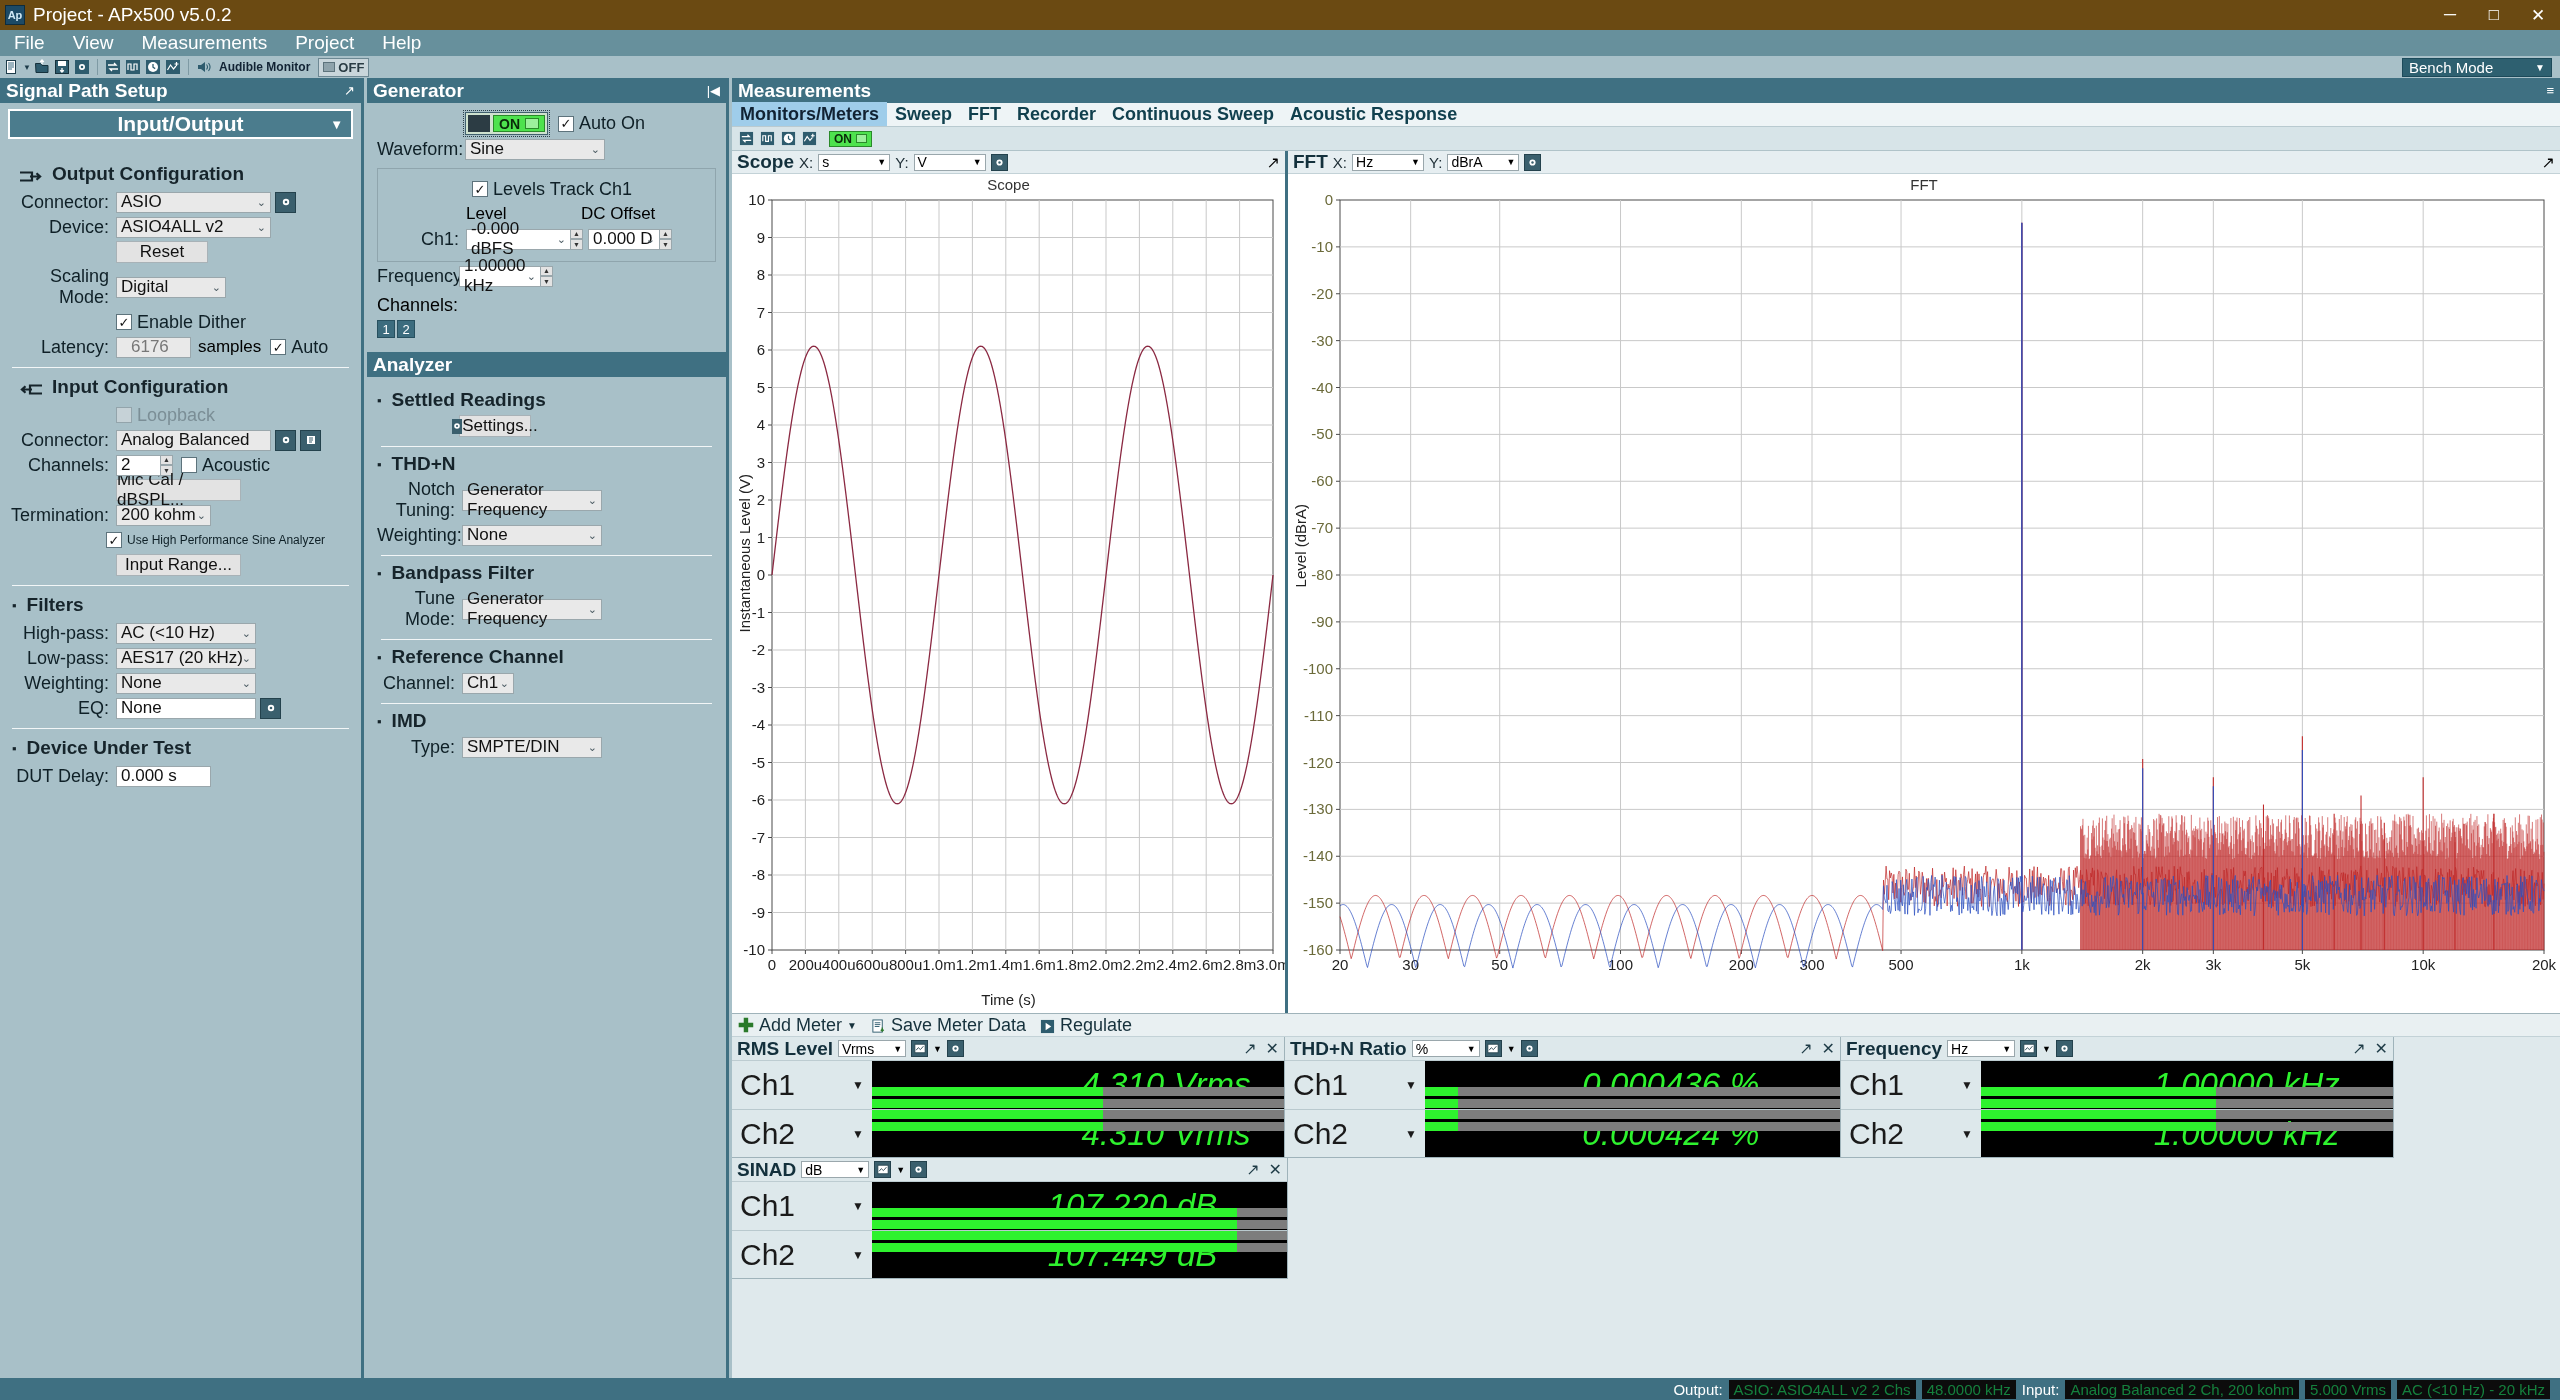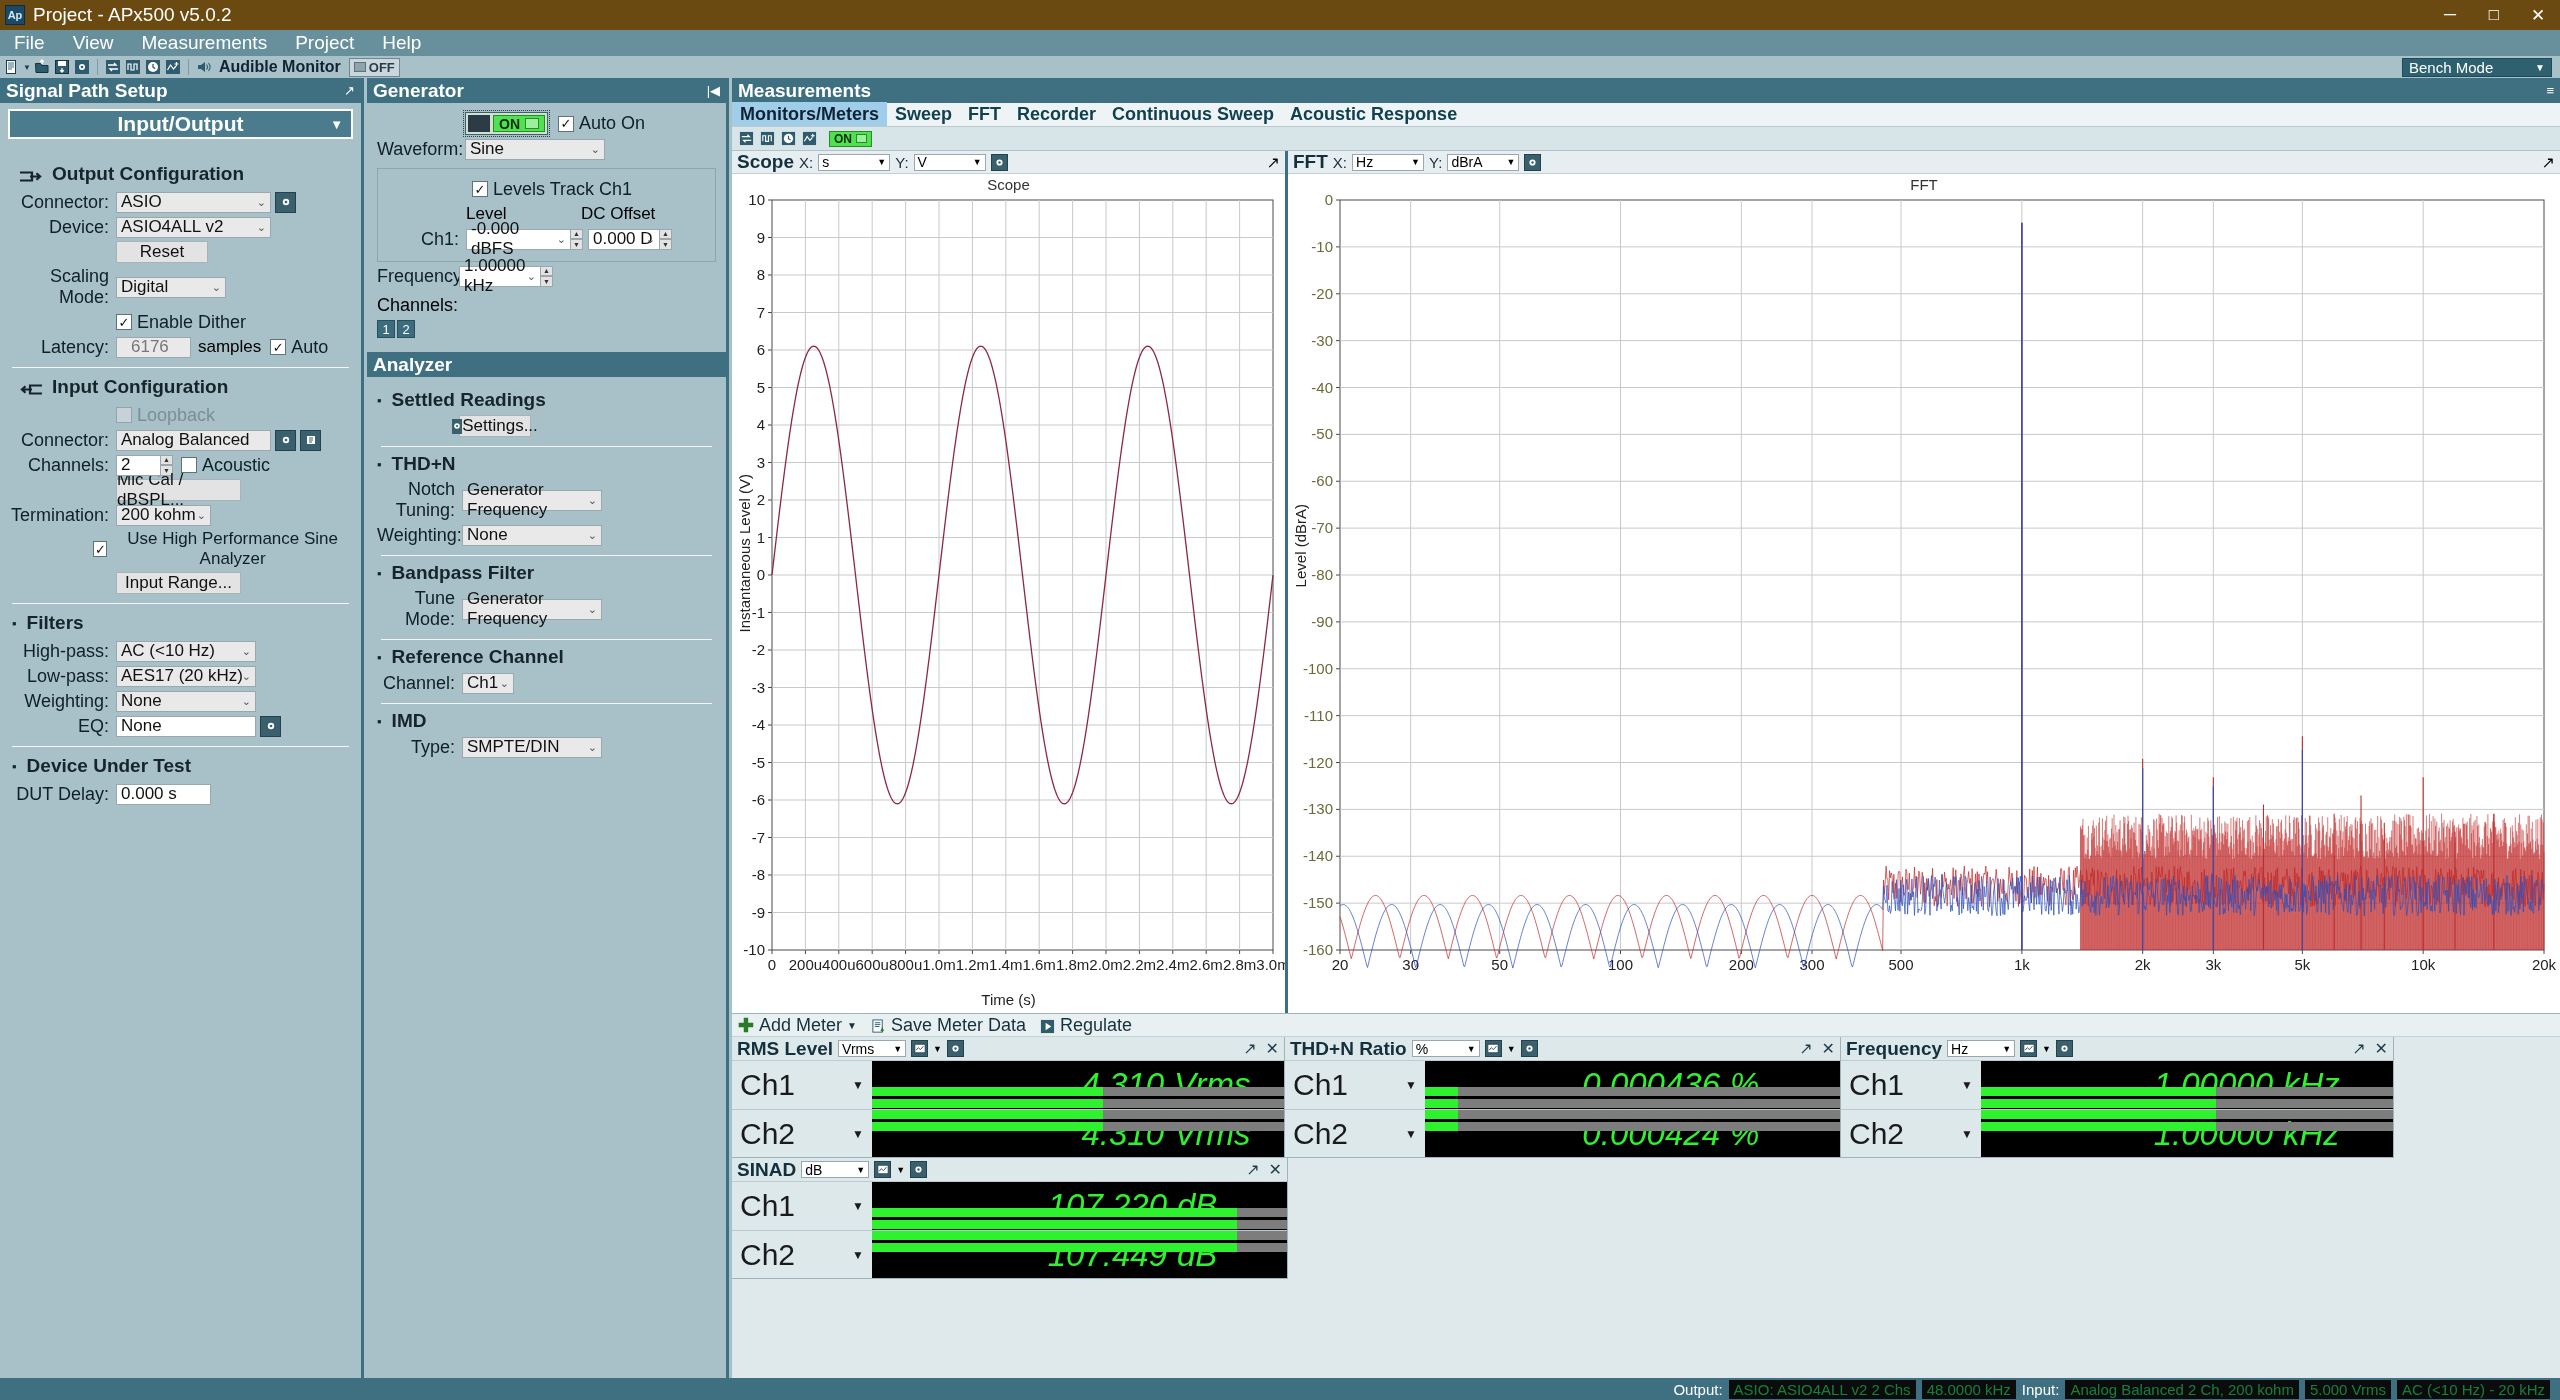--- a/index.html
+++ b/index.html
@@ -44,21 +44,21 @@
     position: absolute; top: 56px; left: 0; width: 2560px; height: 22px;
     background: #a8c0c8; display: flex; align-items: center; gap: 2px;
     padding-left: 3px;
   }
   .tbtn {
     width: 18px; height: 18px; display: inline-flex; align-items: center; justify-content: center;
     font-size: 12px; color: #1d3c4a;
   }
   .tbtn svg { display: block; }
   .tb-sep { width: 1px; height: 16px; background: #7e9aa4; margin: 0 4px; }
-  .audible-label { font-size: 16px; font-weight: bold; color: #123; margin-left: 4px; }
+  .audible-label { font-size: 12px; font-weight: bold; color: #123; margin-left: 4px; }
   .off-toggle {
     display: inline-flex; align-items: center; gap: 3px;
     border: 1px solid #6d8893; background: #c9d6db; padding: 1px 4px; margin-left: 6px;
     font-size: 13px; font-weight: bold; color: #2a3c44;
   }
   .off-toggle .sw { width: 12px; height: 10px; background: #8fa3ab; border: 1px solid #5d737c; }
   .bench-mode {
     position: absolute; right: 8px; top: 2px; width: 150px; height: 19px;
     background: #2e6070; color: #fff; border: 1px solid #1c4a5a;
     font-size: 15px; display: flex; align-items: center; padding: 0 6px;
@@ -485,21 +485,21 @@
         <span class="fld w95">
           <span>200 kohm</span>
           <span class="chev">⌄</span>
         </span>
       </div>
 
       <div class="row">
         <span class="lab" style="width:98px;"></span>
         <span class="cb">
           <span class="box">✓</span>
-          <span style="font-size:17px;text-align:center;">Use High Performance Sine Analyzer</span>
+          <span style="font-size:12px;text-align:center;">Use High Performance Sine Analyzer</span>
         </span>
       </div>
 
       <div class="row">
         <span class="lab"></span>
         <span class="btn" style="width:125px;">Input Range...</span>
       </div>
 
       <div class="divider"></div>
 

